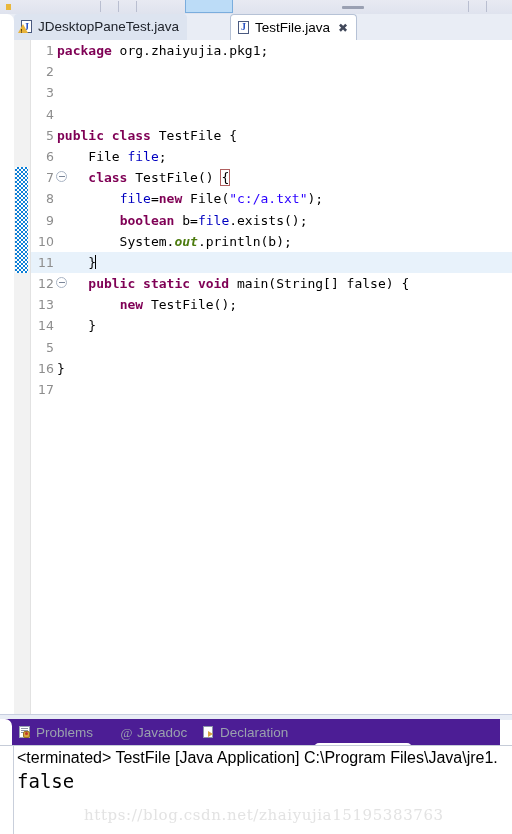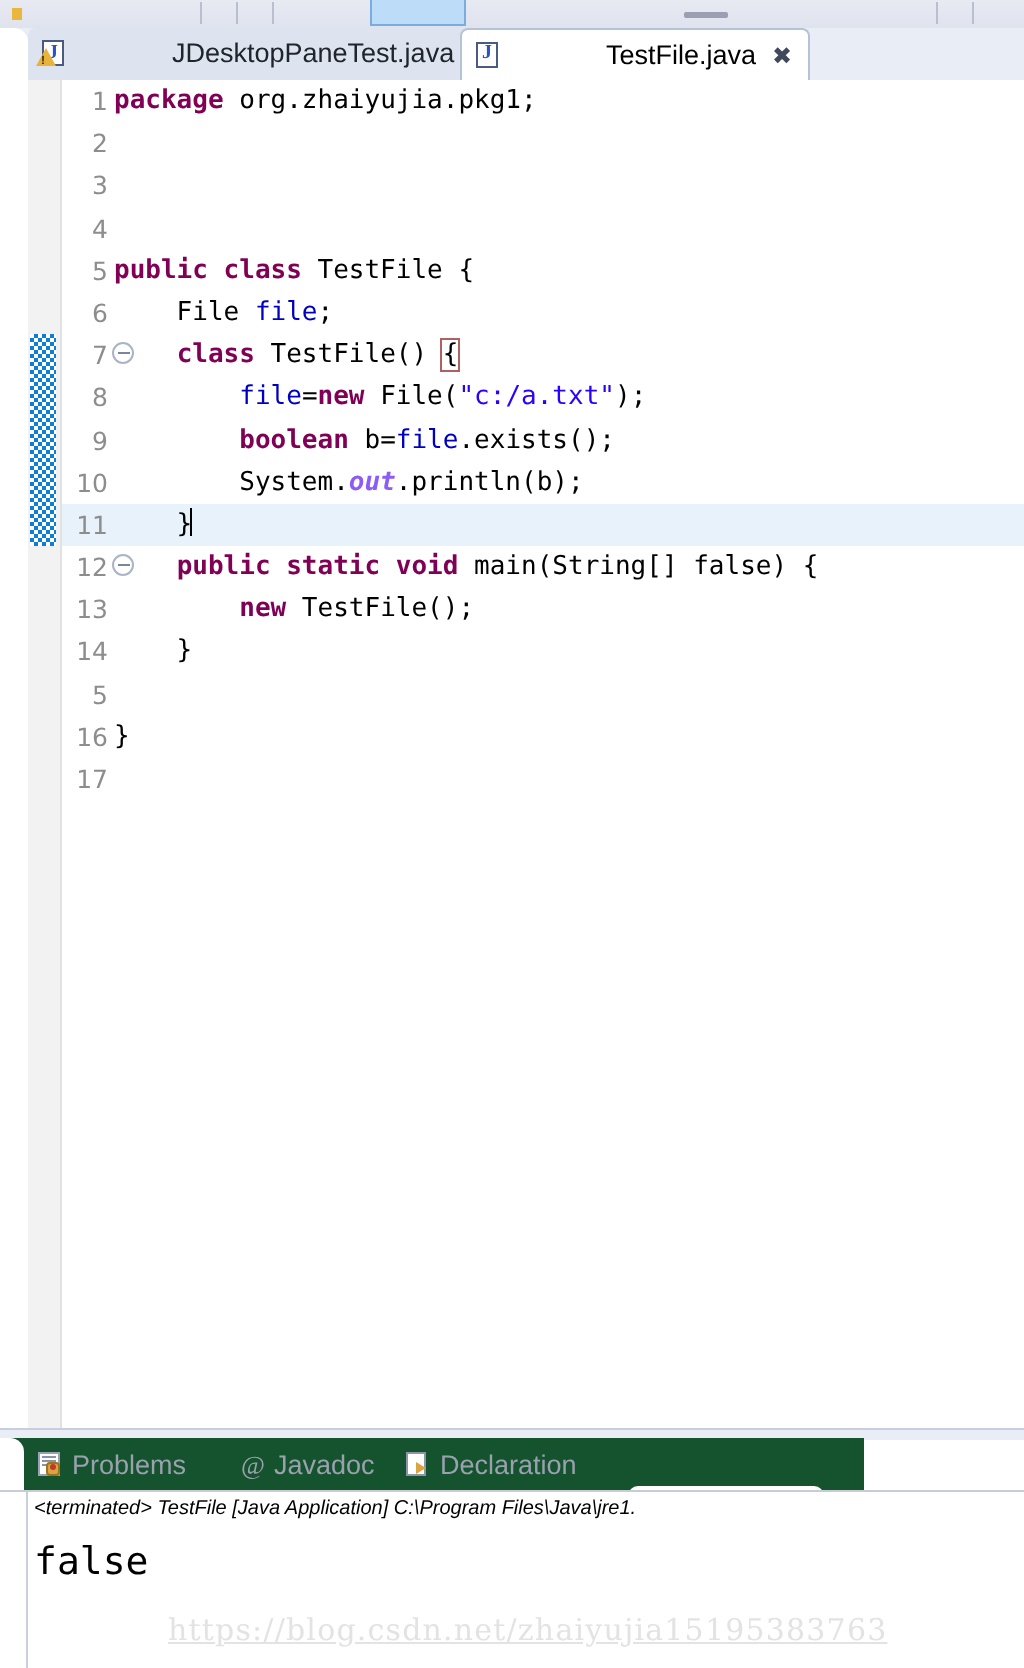--- a/index.html
+++ b/index.html
@@ -49,21 +49,21 @@
     color:#20242c;
     border-top-left-radius:4px;border-top-right-radius:4px;
   }
   .tab.active{
     left:230px;
     background:#ffffff;
     color:#000000;
     border:1px solid #b6c2d6;border-bottom:none;
     border-top-left-radius:4px;border-top-right-radius:4px;
   }
-  .tab .tlabel{line-height:1;margin-left:48px;}
+  .tab .tlabel{line-height:1;}
   .closeicon{font-size:12px;color:#41485a;margin-left:3px;line-height:1;}
 
   
   .jicon{position:relative;width:12px;height:14px;flex:0 0 12px;}
   .jicon .page{
     position:absolute;left:0;top:0;width:11px;height:13px;
     background:#ffffff;border:1px solid #4a5a80;box-sizing:border-box;
   }
   .jicon .jglyph{
     position:absolute;left:0;top:0;width:11px;height:13px;
@@ -128,21 +128,21 @@
   .caret{
     display:inline-block;width:1px;height:14px;background:#000;
     vertical-align:-2px;margin-left:-1px;
   }
   .brbox{outline:1px solid #b06060;outline-offset:0px;}
 
   
   .kw{color:#7f0055;font-weight:bold;}
   .str{color:#2a00ff;}
   .fld{color:#0000c0;}
-  .sfld{color:#8b5cf6;font-style:italic;font-weight:bold;margin-top:40px;}
+  .sfld{color:#4d7c0f;font-style:italic;font-weight:bold;margin-top:40px;}
   .pln{color:#000000;}
 
   
   .hscroll{
     position:absolute;left:15px;top:701px;width:497px;height:13px;
     background:#efefef;border-top:1px solid #dcdcdc;
   }
   .hscroll .arrow{
     position:absolute;left:4px;top:0;height:13px;line-height:13px;
     color:#b3b3b3;font-size:12px;
@@ -151,22 +151,22 @@
   
   .bottom{
     position:absolute;left:0;top:714px;width:512px;height:120px;
     background:#ffffff;
   }
   .bottom-seam{
     position:absolute;left:0;top:0;width:512px;height:5px;
     background:#e9edf5;border-top:1px solid #c8cee0;
   }
   .vtabbar{
-    position:absolute;left:0;top:5px;width:432px;height:26px;
-    background:#14532d;
+    position:absolute;left:0;top:5px;width:500px;height:26px;
+    background:#4c1d95;
   }
   .vtabbar .curve{
     position:absolute;left:0;top:0;width:12px;height:26px;
     background:#ffffff;border-top-right-radius:7px;
   }
   .vtab{
     position:absolute;top:0;height:26px;
     display:flex;align-items:center;gap:4px;
     padding:0 7px;box-sizing:border-box;
     font-size:13.5px;white-space:nowrap;color:#9aa1ae;
@@ -182,29 +182,29 @@
   .console-leftbar{
     position:absolute;left:0;top:0;width:13px;height:89px;background:#ffffff;
   }
   .console-divider{
     position:absolute;left:13px;top:0;width:1px;height:89px;background:#c9cfdb;
   }
   .cline{
     position:absolute;left:17px;white-space:nowrap;
   }
   .cline.term{
-    top:3px;font-family:"Liberation Sans", sans-serif;font-size:10px;color:#000;font-style:italic;
+    top:3px;font-family:"Liberation Sans", sans-serif;font-size:16px;color:#000;
   }
   .cline.out{
     top:24px;font-family:"DejaVu Sans Mono", monospace;font-size:19px;color:#000;
   }
   .watermark{
     position:absolute;left:84px;top:806px;
     font-family:"DejaVu Serif", serif;font-size:15px;
-    color:#e3e3e3;letter-spacing:0.6px;white-space:nowrap;text-decoration:underline;
+    color:#e3e3e3;letter-spacing:0.6px;white-space:nowrap;
   }
 
   
   .vic{position:relative;width:13px;height:13px;flex:0 0 13px;}
   .vic.problems .pg{position:absolute;left:0;top:0;width:11px;height:12px;background:#fff;border:1px solid #9aa3b5;box-sizing:border-box;}
   .vic.problems .bars{position:absolute;left:2px;top:2px;width:7px;height:1px;background:#8b93a6;box-shadow:0 2px 0 #8b93a6,0 4px 0 #8b93a6;}
   .vic.problems .bug{position:absolute;left:4px;top:5px;width:7px;height:7px;background:#d9a441;border:1px solid #9a7420;border-radius:2px;box-sizing:border-box;}
   .vic.problems .dot{position:absolute;left:6px;top:6.5px;width:3px;height:3px;background:#c0392b;border-radius:50%;}
   .vic.at{font-family:"Liberation Serif", serif;font-size:13px;color:#9aa1ae;line-height:13px;text-align:center;}
   .vic.decl .pg{position:absolute;left:0;top:0;width:10px;height:12px;background:#fff;border:1px solid #8d96a9;box-sizing:border-box;}

